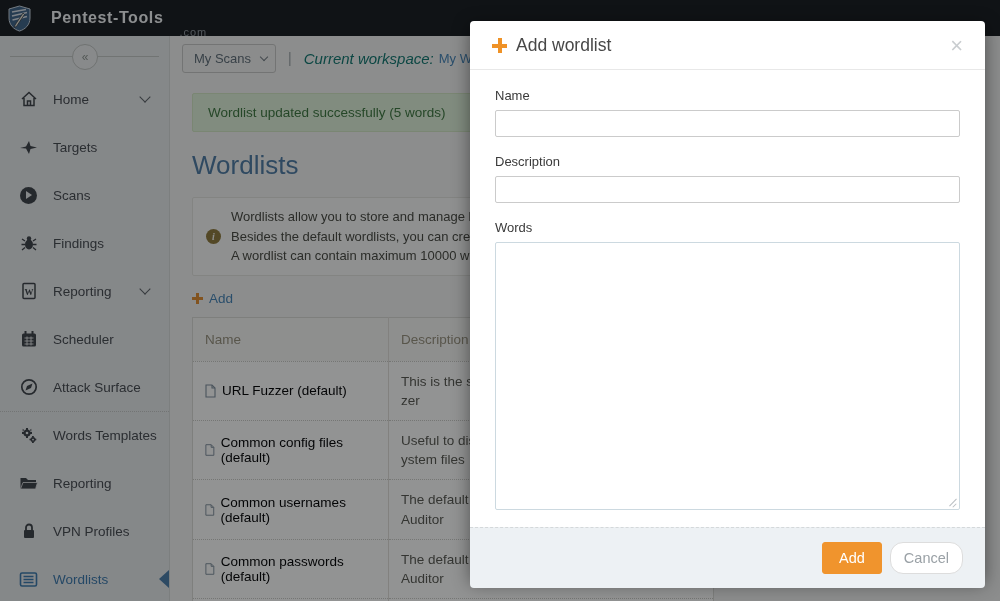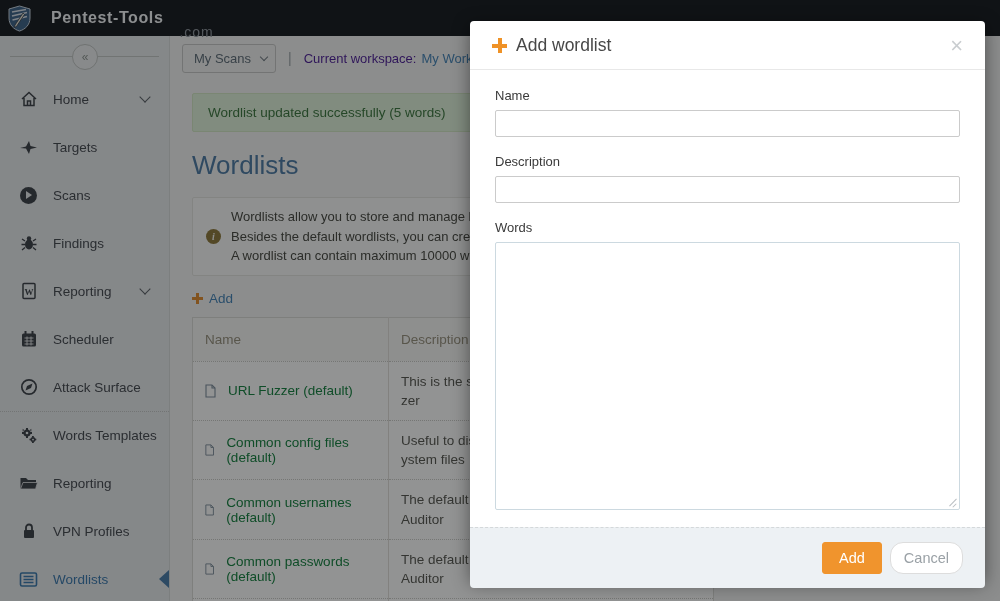--- a/index.html
+++ b/index.html
@@ -25,21 +25,21 @@
   .active-arrow { position:absolute; right:0; top:50%; margin-top:-9px; width:0; height:0; border-top:9px solid transparent; border-bottom:9px solid transparent; border-right:10px solid #4a7ba6; }
   .chev { width:8px; height:8px; border-right:1.5px solid #595f64; border-bottom:1.5px solid #595f64; transform:rotate(45deg); position:absolute; right:20px; top:18px; }
   .play-circle { width:17px; height:17px; border-radius:50%; background:currentColor; position:relative; }
   .play-circle::after { content:""; position:absolute; left:6px; top:4.5px; border-left:6px solid #e7e9ea; border-top:4px solid transparent; border-bottom:4px solid transparent; }
 
   
   .toolbar { position:absolute; left:170px; top:36px; right:0; height:44px; background:#f3f3f1; display:flex; align-items:center; padding-left:12px; gap:12px; z-index:1; }
   .myscans-btn { border:1px solid #c6c6c4; border-radius:3px; background:#f1f1ef; color:#5e6c76; font-size:13px; padding:6px 24px 6px 11px; position:relative; cursor:pointer; }
   .myscans-btn .chev2 { position:absolute; right:8px; top:9px; width:6px; height:6px; border-right:1.3px solid #70797f; border-bottom:1.3px solid #70797f; transform:rotate(45deg); }
   .tb-divider { color:#9aa1a5; font-size:14px; }
-  .tb-label { color:#4c1d95; font-size:13px; }
+  .tb-label { color:#0f766e; font-size:15px;font-style:italic; }
   .tb-link { color:#4583b5; font-size:13px; cursor:pointer; }
 
   
   .main { position:absolute; left:170px; top:80px; right:0; bottom:0; background:#f3f3f1; padding:13px 15px 0 22px; z-index:1; }
   .alert-success { background:#dff0d8; border:1px solid #d2e7c2; border-radius:2px; color:#3c763d; font-size:13.5px; padding:11px 15px; }
   .page-title { margin-top:18px; font-size:26px; font-weight:400; color:#4d7aa2; }
   .info-box { margin-top:16px; background:#f8f8f6; border:1px solid #e2e2de; border-radius:2px; padding:9px 13px; display:flex; gap:10px; align-items:center; }
   .info-icon { width:15px; height:15px; border-radius:50%; background:#8d7839; color:#f6f4ec; font-size:10px; font-family:"Liberation Serif",serif; font-style:italic; font-weight:bold; text-align:center; line-height:15px; flex:0 0 15px; }
   .info-lines { font-size:13px; color:#46473f; line-height:1.5; white-space:nowrap; overflow:hidden; }
   .add-link { margin:15px 0 11px 0; display:flex; align-items:center; gap:6px; cursor:pointer; width:60px; }
@@ -49,21 +49,21 @@
   .plus-icon::before { left:4px; top:0; width:3px; height:11px; }
   .plus-icon::after { left:0; top:4px; width:11px; height:3px; }
   .modal .plus-icon { width:15px; height:15px; }
   .modal .plus-icon::before { left:5.5px; width:4px; height:15px; background:#ef9227; }
   .modal .plus-icon::after { top:5.5px; width:15px; height:4px; background:#ef9227; }
 
   .wl-table { width:522px; border:1px solid #d9d9d5; background:#fdfdfc; border-collapse:collapse; table-layout:fixed; }
   .wl-table th { background:#f6f6f3; color:#97907c; font-weight:400; font-size:13.5px; text-align:left; padding:14px 12px; }
   .wl-table th:first-child, .wl-table td:first-child { width:196px; border-right:1px solid #e0ddd8; }
   .wl-table td { border-top:1px dotted #c9c9c4; padding:10px 12px; vertical-align:middle; }
-  .wl-name { color:#15803d; font-size:13.5px; display:flex; align-items:center; gap:12px; cursor:pointer; }
+  .wl-name { color:#000000; font-size:13.5px; display:flex; align-items:center; gap:6px; cursor:pointer; }
   .wl-desc { color:#57574f; font-size:13.5px; line-height:1.35; word-break:break-all; }
 
   
   .overlay { position:absolute; inset:0; background:rgba(10,12,14,0.44); z-index:50; }
   .modal { position:absolute; left:470px; top:21px; width:515px; height:559px; background:#fff; border-radius:4px; box-shadow:0 4px 18px rgba(0,0,0,0.45); z-index:100; display:flex; flex-direction:column; }
   .modal-header { padding:14px 22px 13px 22px; border-bottom:1px solid #e8e8e8; display:flex; align-items:center; gap:9px; }
   .modal-title { font-size:17.5px; color:#474747; }
   .modal-close { margin-left:auto; color:#c9cdd0; font-size:22px; line-height:18px; cursor:pointer; }
   .modal-body { padding:18px 25px 0 25px; }
   .field-label { font-size:13px; color:#3a3a3a; margin-bottom:7px; }
@@ -85,21 +85,21 @@
 <body>
 
 <div class="topbar">
   <div class="brand">
     <svg width="23" height="27" viewBox="0 0 23 27">
       <path d="M11.5 1 L22 4 V13 C22 20 17 24.5 11.5 26 C6 24.5 1 20 1 13 V4 Z" fill="#3e6287" stroke="#c7d3dd" stroke-width="1"></path>
       <path d="M4 7 L18 4.5 M4 11 L19 7.5 M4.5 15 L19 11.5" stroke="#d7dee5" stroke-width="1.6"></path>
       <path d="M15 8 L7 20 L6 22.5 L8.5 21.5 L16.5 9.5 Z" fill="#e8e2d2" stroke="#2c3b4a" stroke-width="0.8"></path>
     </svg>
     <span class="brand-text">Pentest-Tools</span>
-    <span class="brand-suffix" style="position:static;margin-left:-4px;margin-top:28px;font-size:14px;color:#8d949a;">.com</span>
+    <span class="brand-suffix" style="position:static;margin-left:-4px;margin-top:28px;font-size:11px;color:#8d949a;">.com</span>
   </div>
 </div>
 
 <div class="sidebar">
   <div class="collapse-row">
     <span class="line"></span>
     <span class="collapse-btn">«</span>
   </div>
 
   <div class="nav-item">

